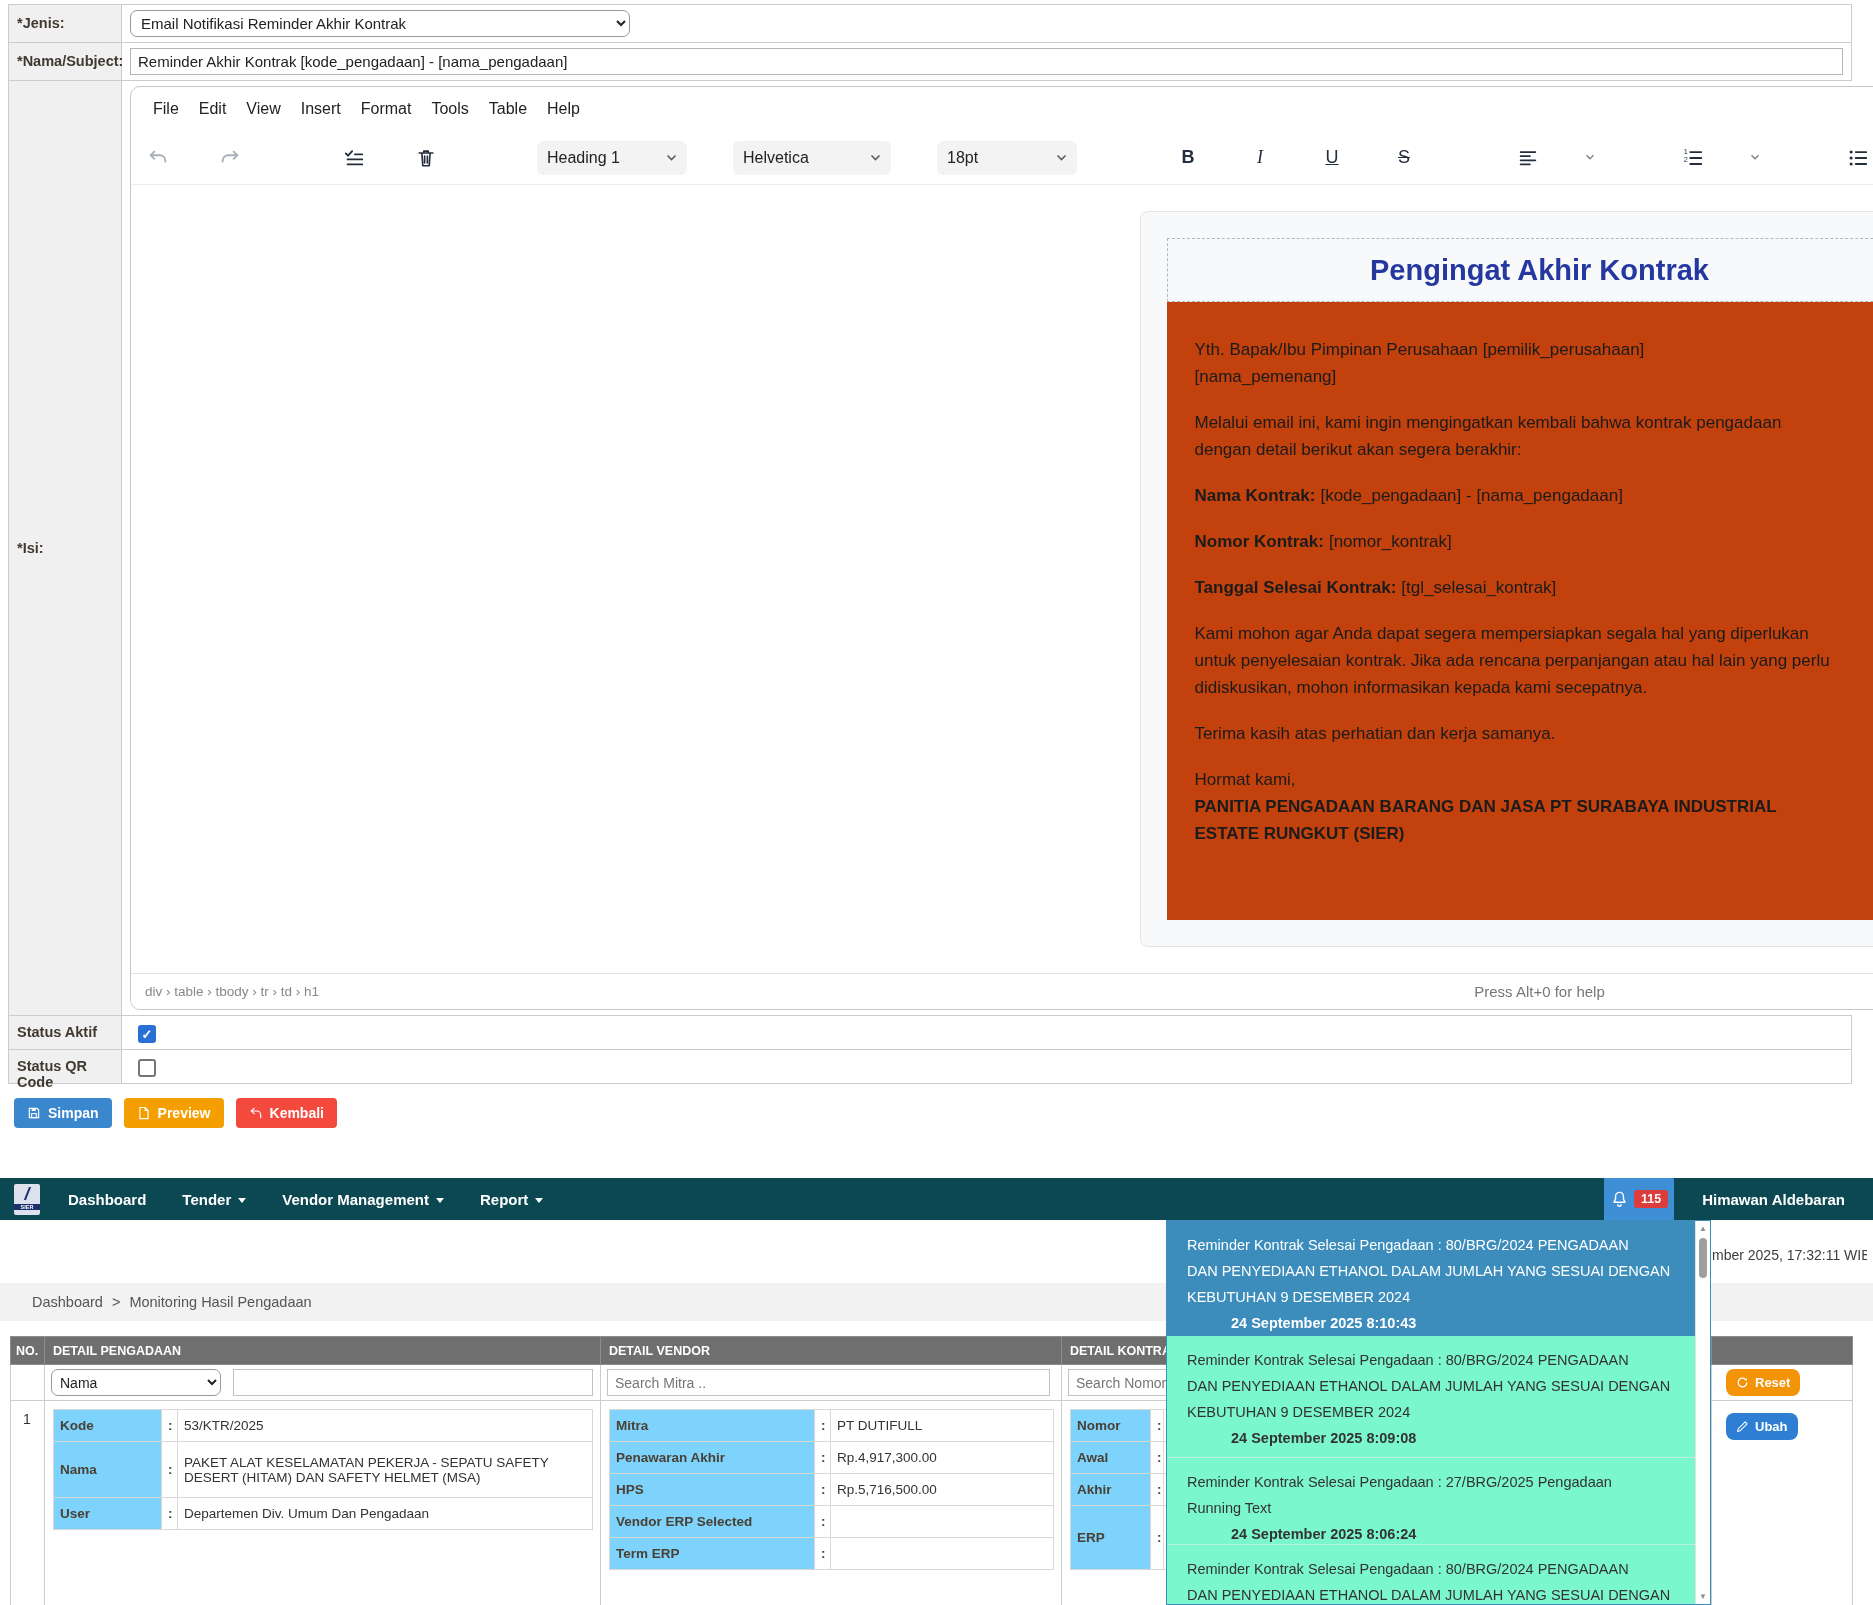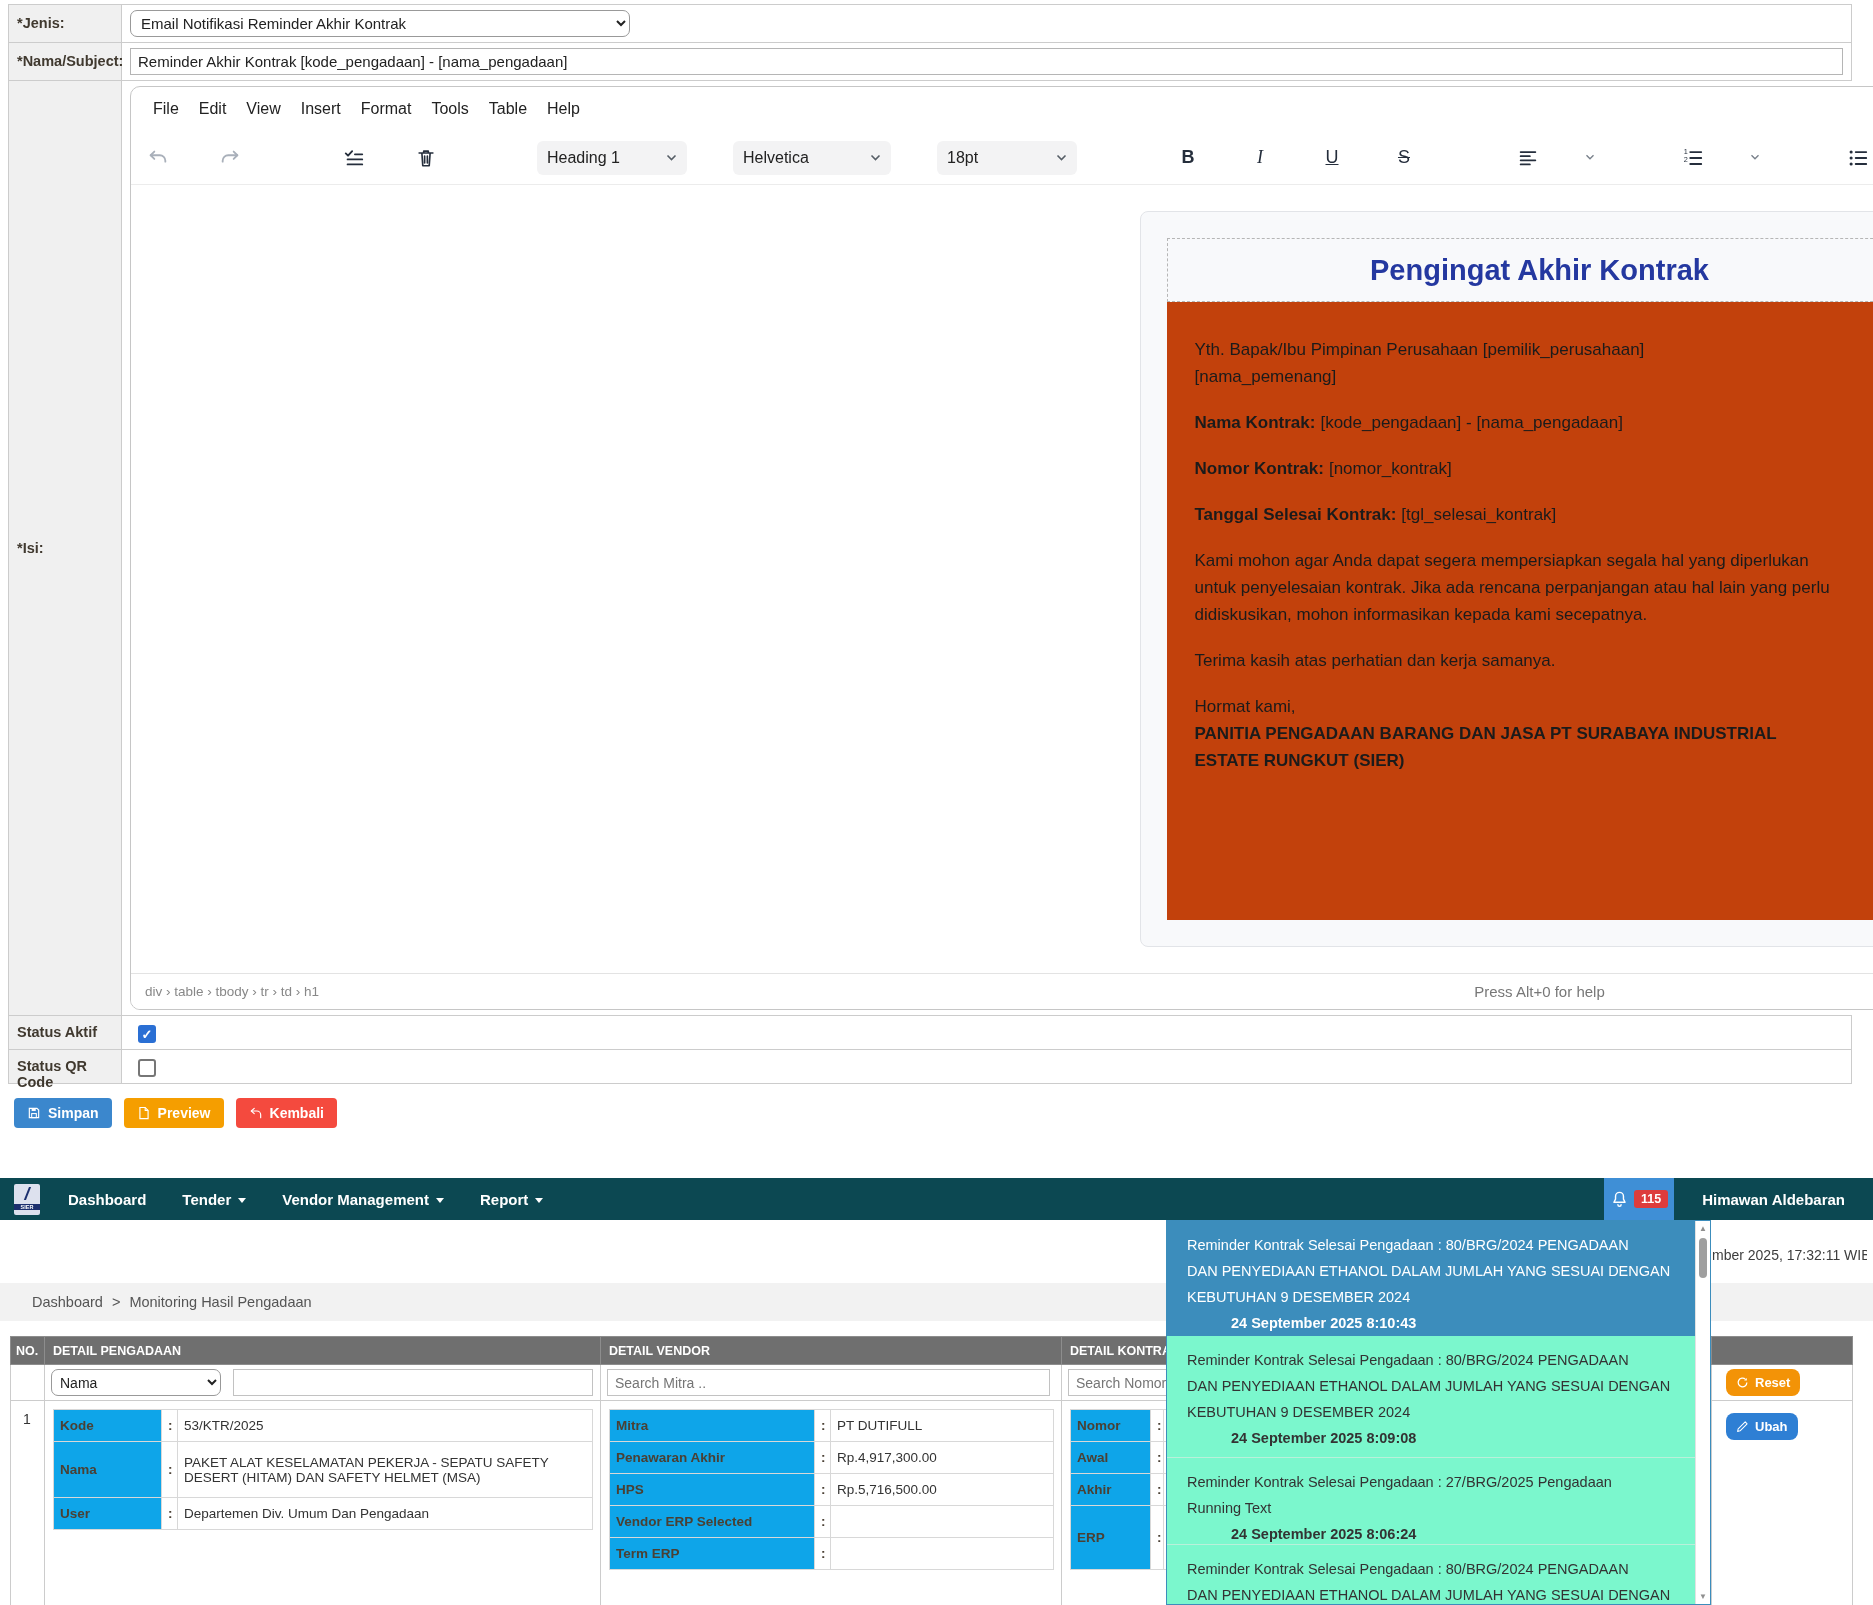--- a/index.html
+++ b/index.html
@@ -111,21 +111,21 @@
 .fcell { border:1px solid #ccc; height:36px; padding:4px 6px; vertical-align:middle; background:#fff; }
 .dcell { border:1px solid #ccc; height:205px; padding:8px; vertical-align:top; background:#fff; }
 .no-val { font-size:14px; color:#333; padding:2px 0 0 4px; }
 .filter-select { width:170px; height:27px; font-size:14px; font-family:"Liberation Sans",sans-serif;
   border:1px solid #999; border-radius:7px; padding:0 4px; color:#222; background:#fff; }
 .filter-input { height:27px; font-size:14px; font-family:"Liberation Sans",sans-serif;
   border:1px solid #c2c2c2; padding:0 7px; color:#222; }
 .w-peng { width:360px; margin-left:8px; } .w-vend { width:443px; } .w-kont { width:480px; }
 table.inner { border-collapse:collapse; table-layout:fixed; font-size:13.5px; }
 table.inner td { border:1px solid #d8d8d8; padding:4px 6px; }
-td.ilabel { background:#0ea5e9; font-weight:bold; color:#4a4034; }
+td.ilabel { background:#7dd3fc; font-weight:bold; color:#4a4034; }
 td.icolon { font-weight:bold; color:#4a4034; text-align:center; padding:4px 2px; background:#fff; }
 td.ivalue { background:#fff; color:#333; }
 .t-peng { width:540px; } .t-peng col.l { width:108px; } .t-peng col.c { width:16px; }
 .t-vend { width:445px; } .t-vend col.l { width:205px; } .t-vend col.c { width:16px; }
 .t-kont { width:600px; } .t-kont col.l { width:80px; } .t-kont col.c { width:13px; }
 .r32 { height:32px; } .r56 { height:56px; } .r64 { height:64px; }
 .btn-sm { height:27px; border:none; border-radius:8px; color:#fff; display:inline-flex; align-items:center;
   gap:6px; padding:0 10px; font-size:13px; font-weight:bold; font-family:"Liberation Sans",sans-serif; }
 .btn-reset { background:#f39307; margin-left:8px; }
 .btn-ubah { background:#2e7fd4; margin:4px 0 0 6px; }
@@ -357,20 +357,21 @@
           <div class="mce-content">
             <div class="content-card">
               <div class="title-cell">
                 <h1>Pengingat Akhir Kontrak</h1>
               </div>
               <div class="email-page">
                 <p>
                   <span>Yth. Bapak/Ibu Pimpinan Perusahaan [pemilik_perusahaan]</span><br>
                   <span>[nama_pemenang]</span>
                 </p>
+                <p>Melalui email ini, kami ingin mengingatkan kembali bahwa kontrak pengadaan dengan detail berikut akan segera berakhir:</p>
                 <p>
                   <span class="b">Nama Kontrak:</span><span class="fv">[kode_pengadaan] - [nama_pengadaan]</span>
                 </p>
                 <p>
                   <span class="b">Nomor Kontrak:</span><span class="fv">[nomor_kontrak]</span>
                 </p>
                 <p>
                   <span class="b">Tanggal Selesai Kontrak:</span><span class="fv">[tgl_selesai_kontrak]</span>
                 </p>
                 <p>Kami mohon agar Anda dapat segera mempersiapkan segala hal yang diperlukan untuk penyelesaian kontrak. Jika ada rencana perpanjangan atau hal lain yang perlu didiskusikan, mohon informasikan kepada kami secepatnya.</p>

